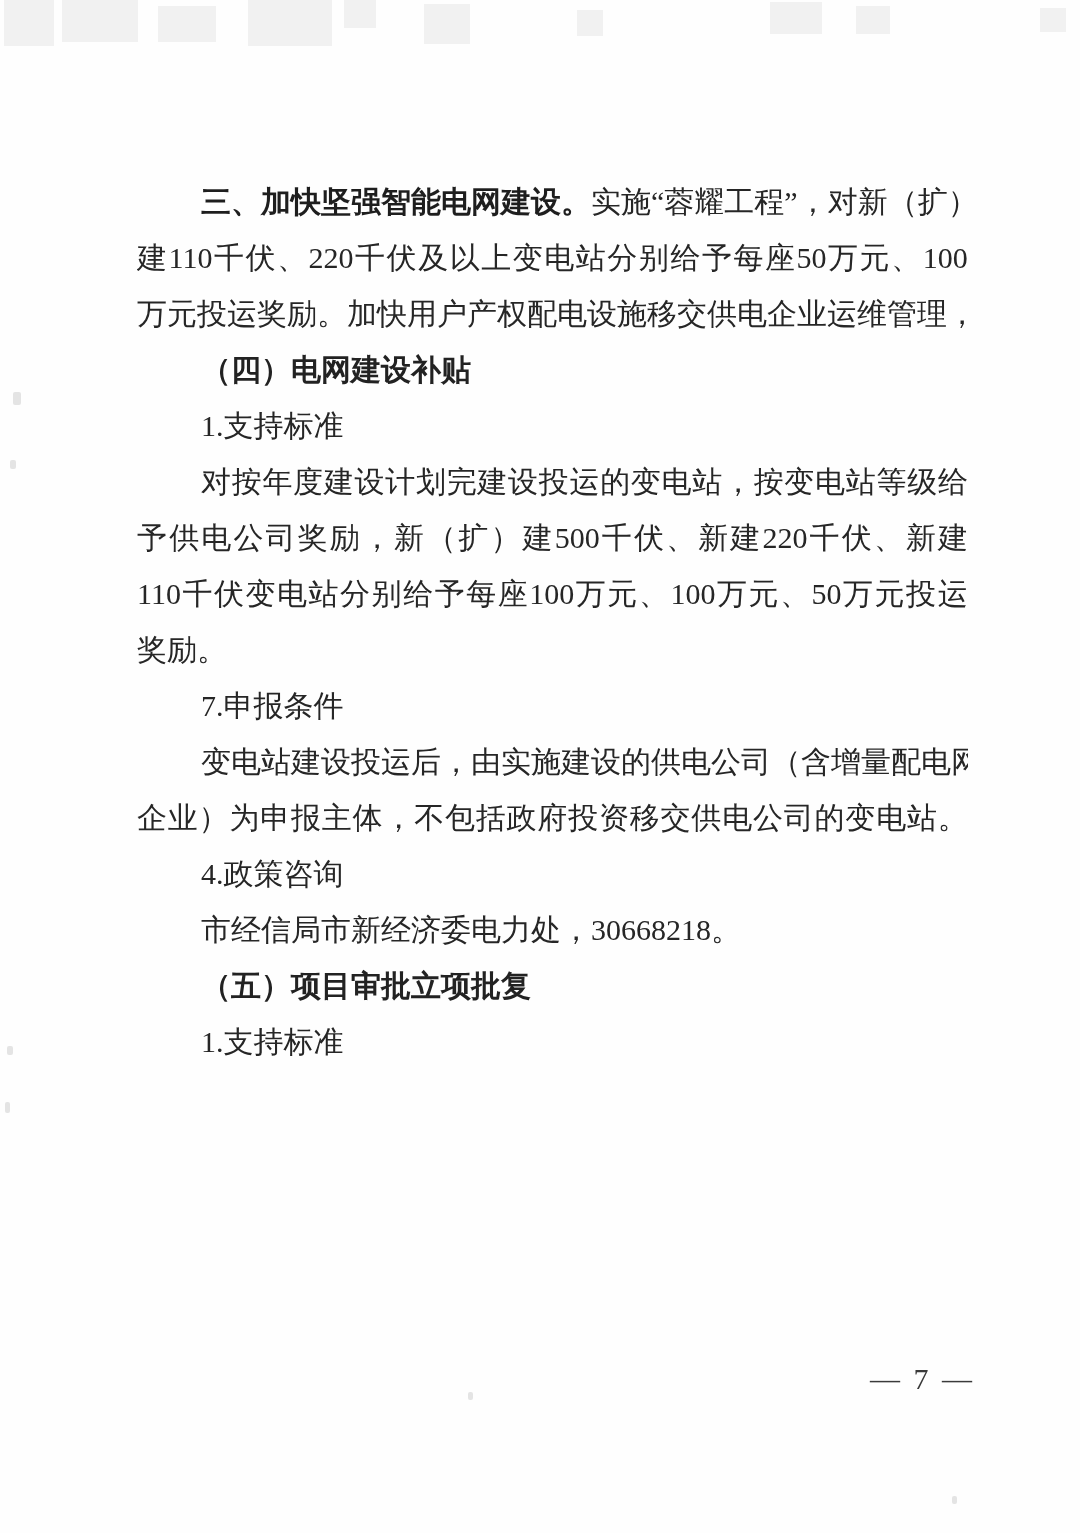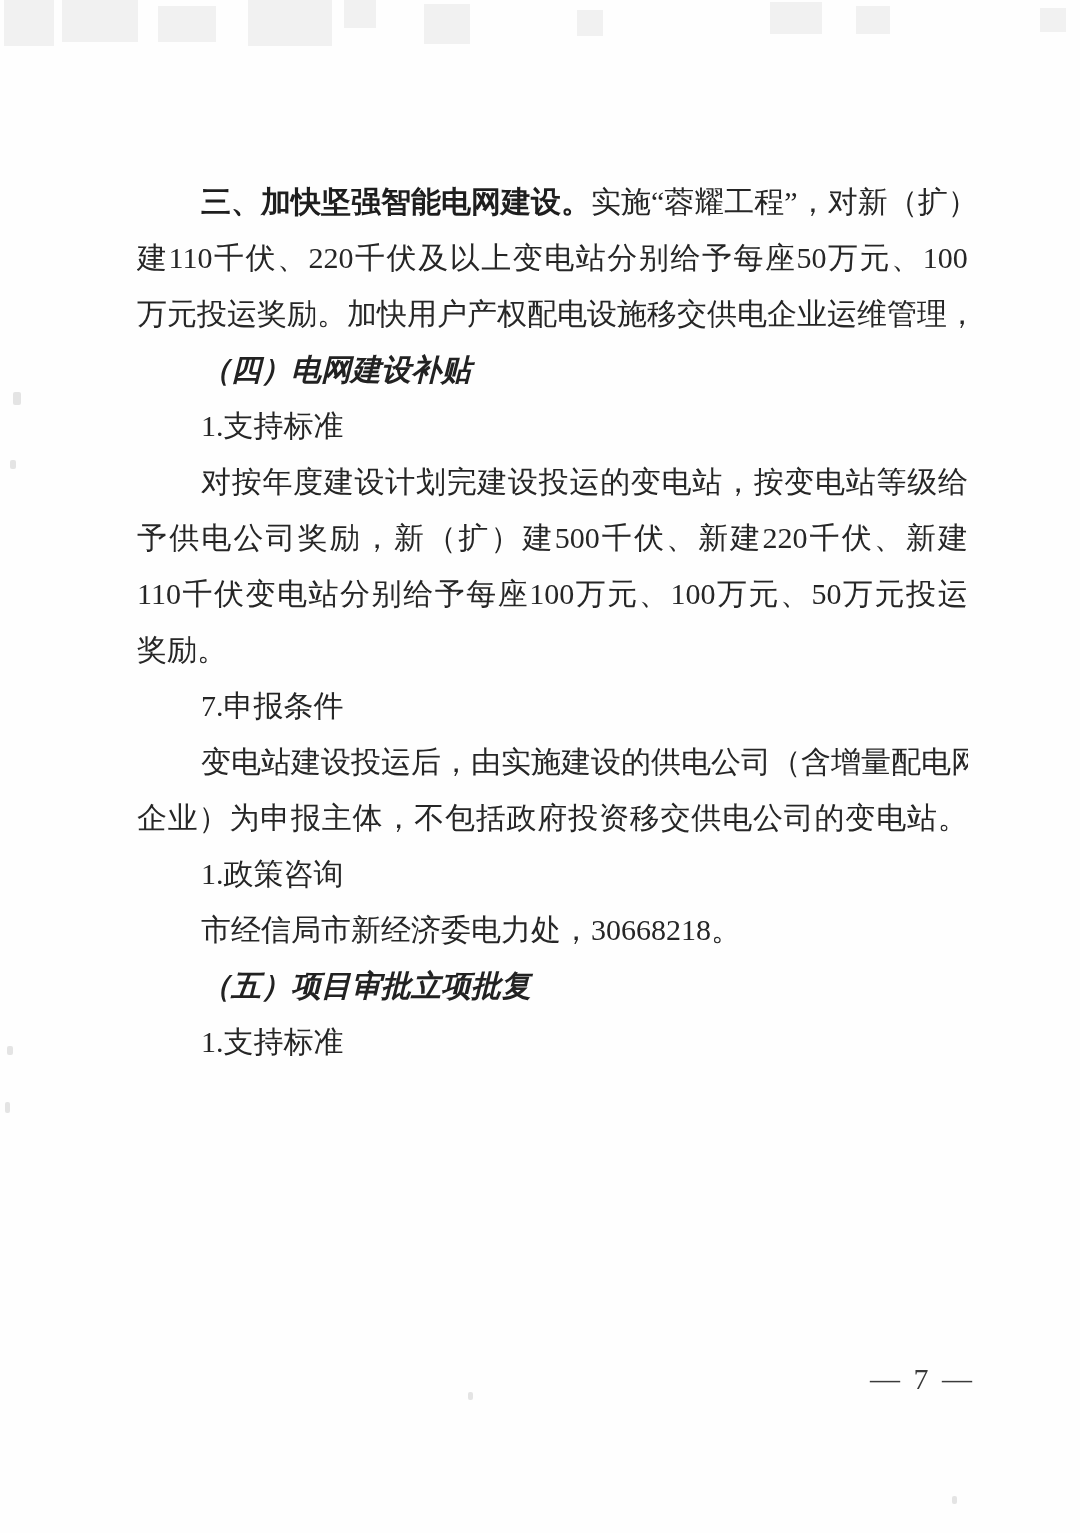--- a/index.html
+++ b/index.html
@@ -45,21 +45,20 @@
     white-space: normal;
   }
   .seg-heiti {
     font-weight: bold;
     font-family: "Liberation Sans", "DejaVu Sans", sans-serif;
     color: #1e1e1e;
   }
   .seg-bold {
     font-weight: bold;
     color: #222222;
-    font-style: italic;
   }
   .page-number {
     position: absolute;
     top: 1362px;
     right: 105px;
     font-size: 30px;
     line-height: 34px;
     letter-spacing: 3px;
     color: #3a3a3a;
   }
@@ -318,21 +317,21 @@
         <span>供</span>
         <span>电</span>
         <span>公</span>
         <span>司</span>
         <span>的</span>
         <span>变</span>
         <span>电</span>
         <span>站</span>
         <span>。</span>
       </div>
-      <div class="line indent"><span>1.政策咨询</span></div>
+      <div class="line indent"><span>4.政策咨询</span></div>
       <div class="line indent"><span>市经信局市新经济委电力处，30668218。</span></div>
       <div class="line indent"><span class="seg-bold">（五）项目审批立项批复</span></div>
       <div class="line indent"><span>1.支持标准</span></div>
     </div>
 
   <div class="page-number">— 7 —</div>
 
 </div>
 
 </body></html>

